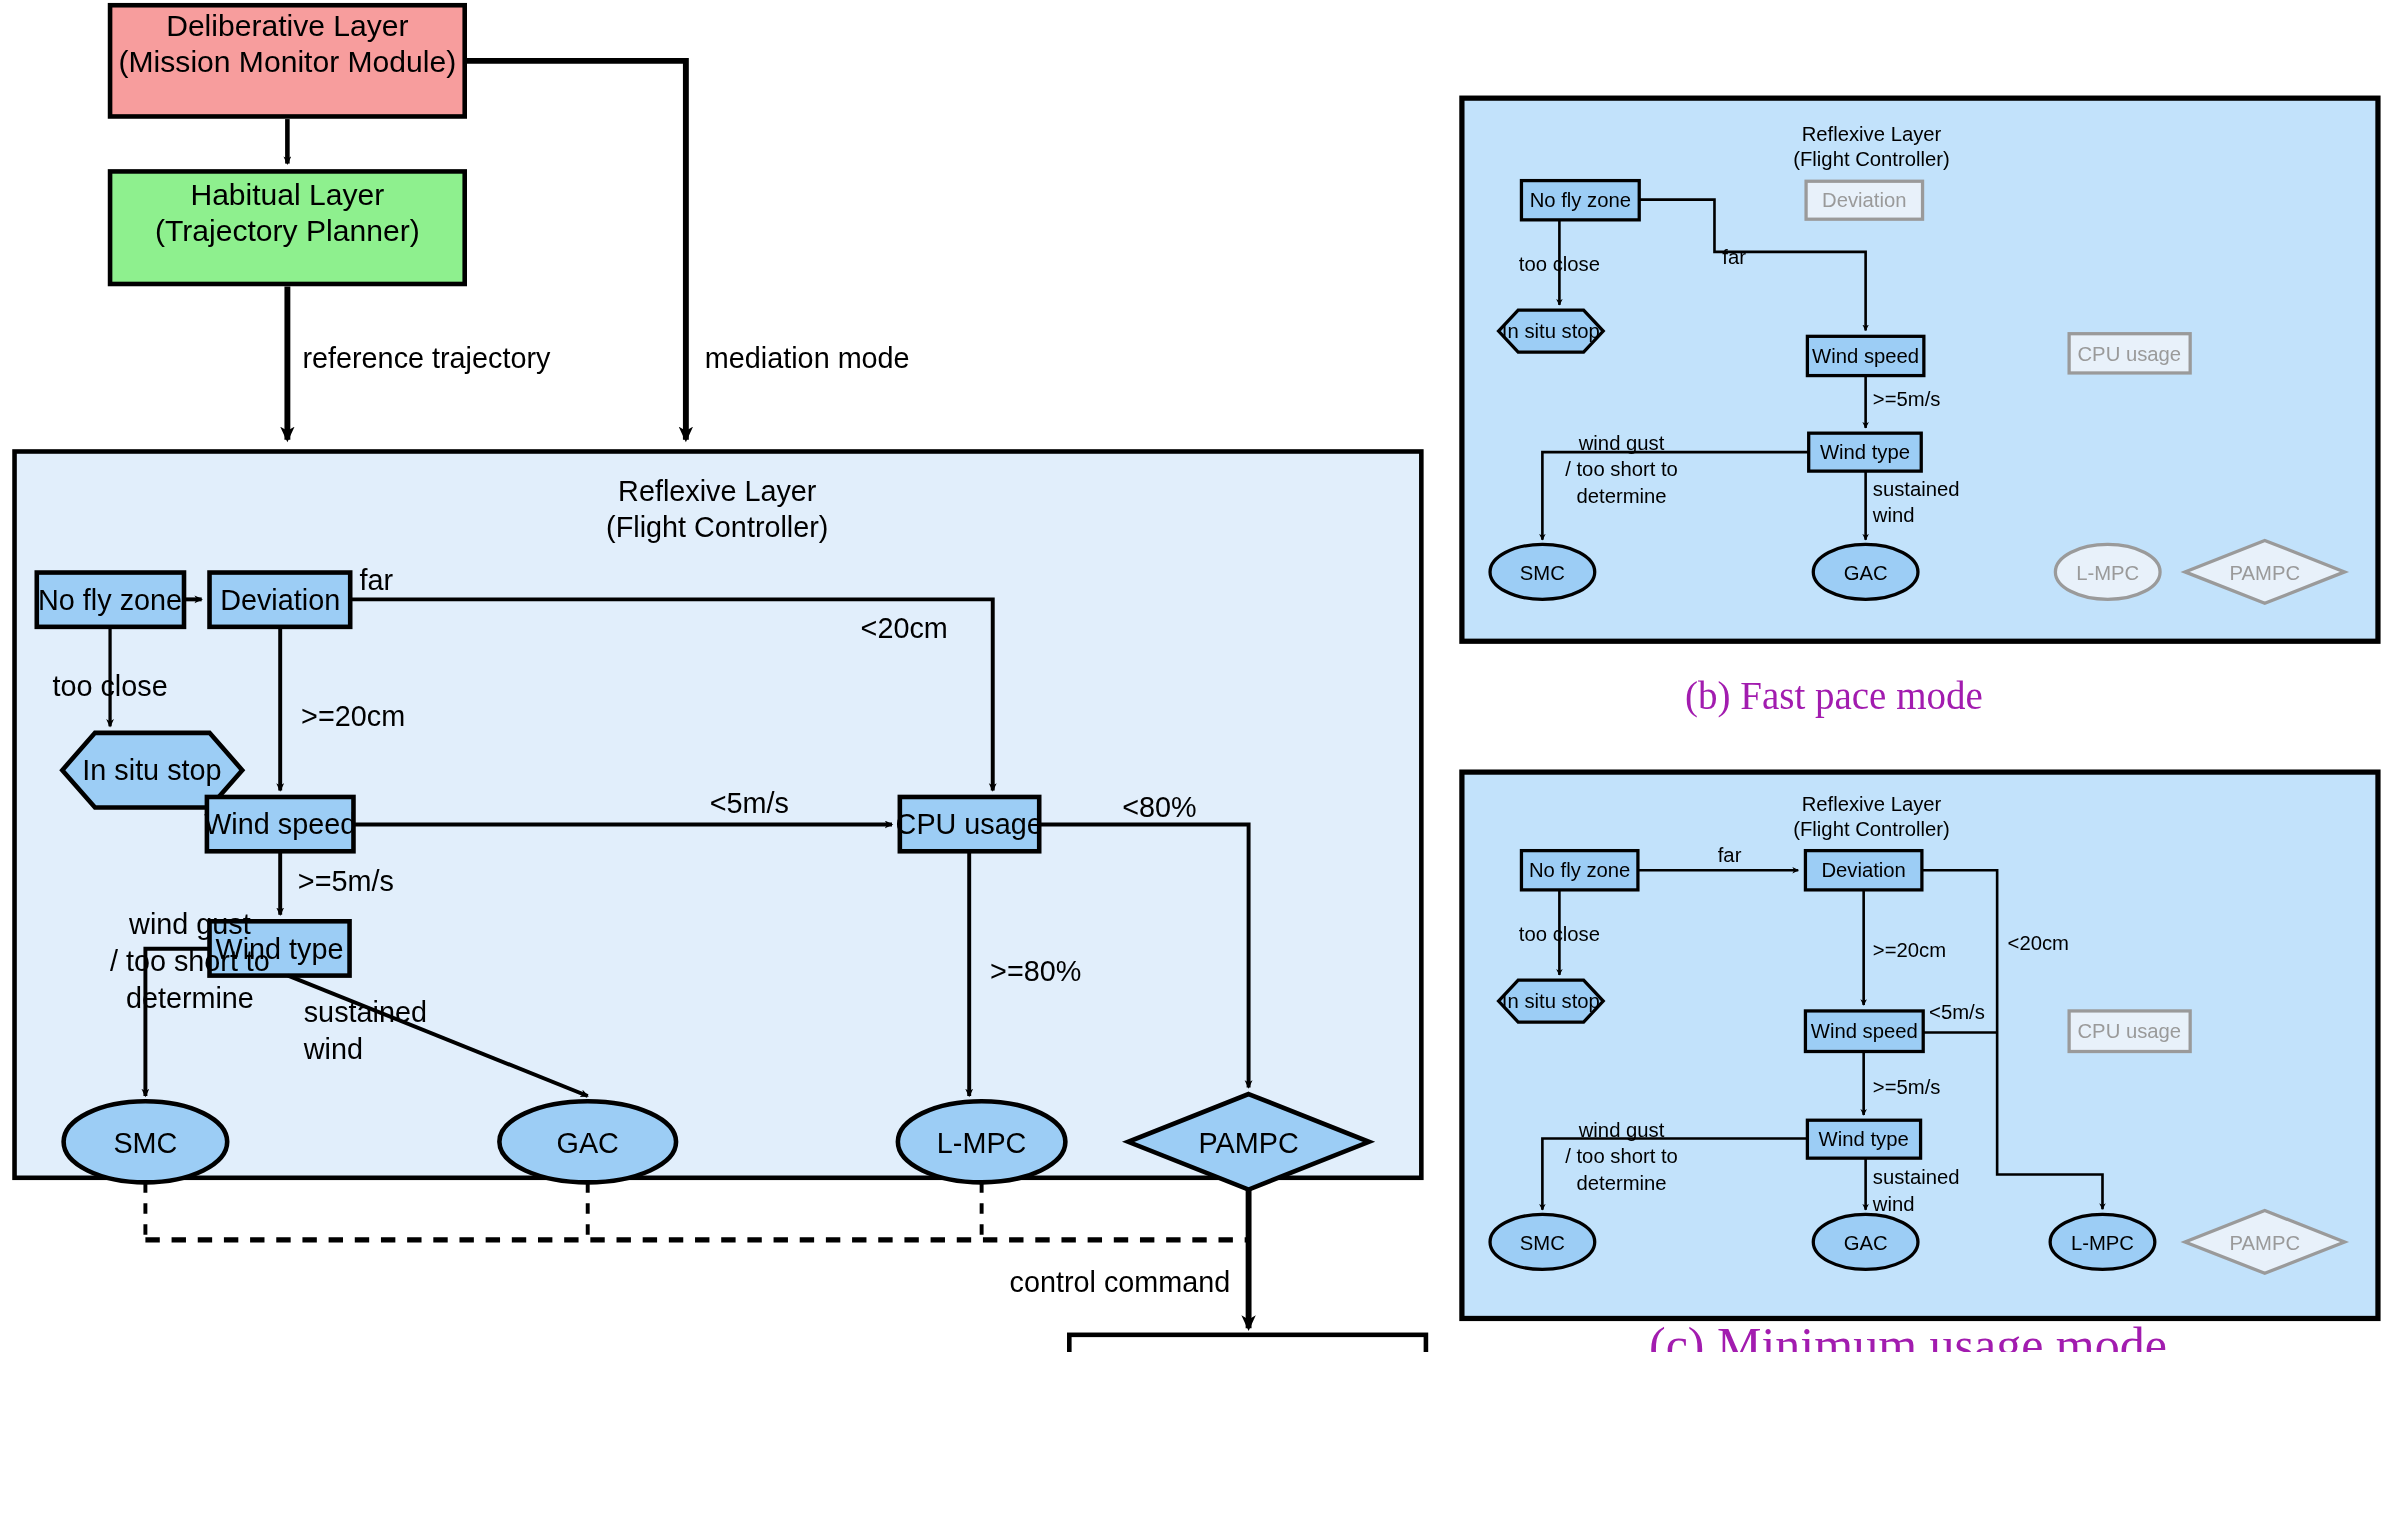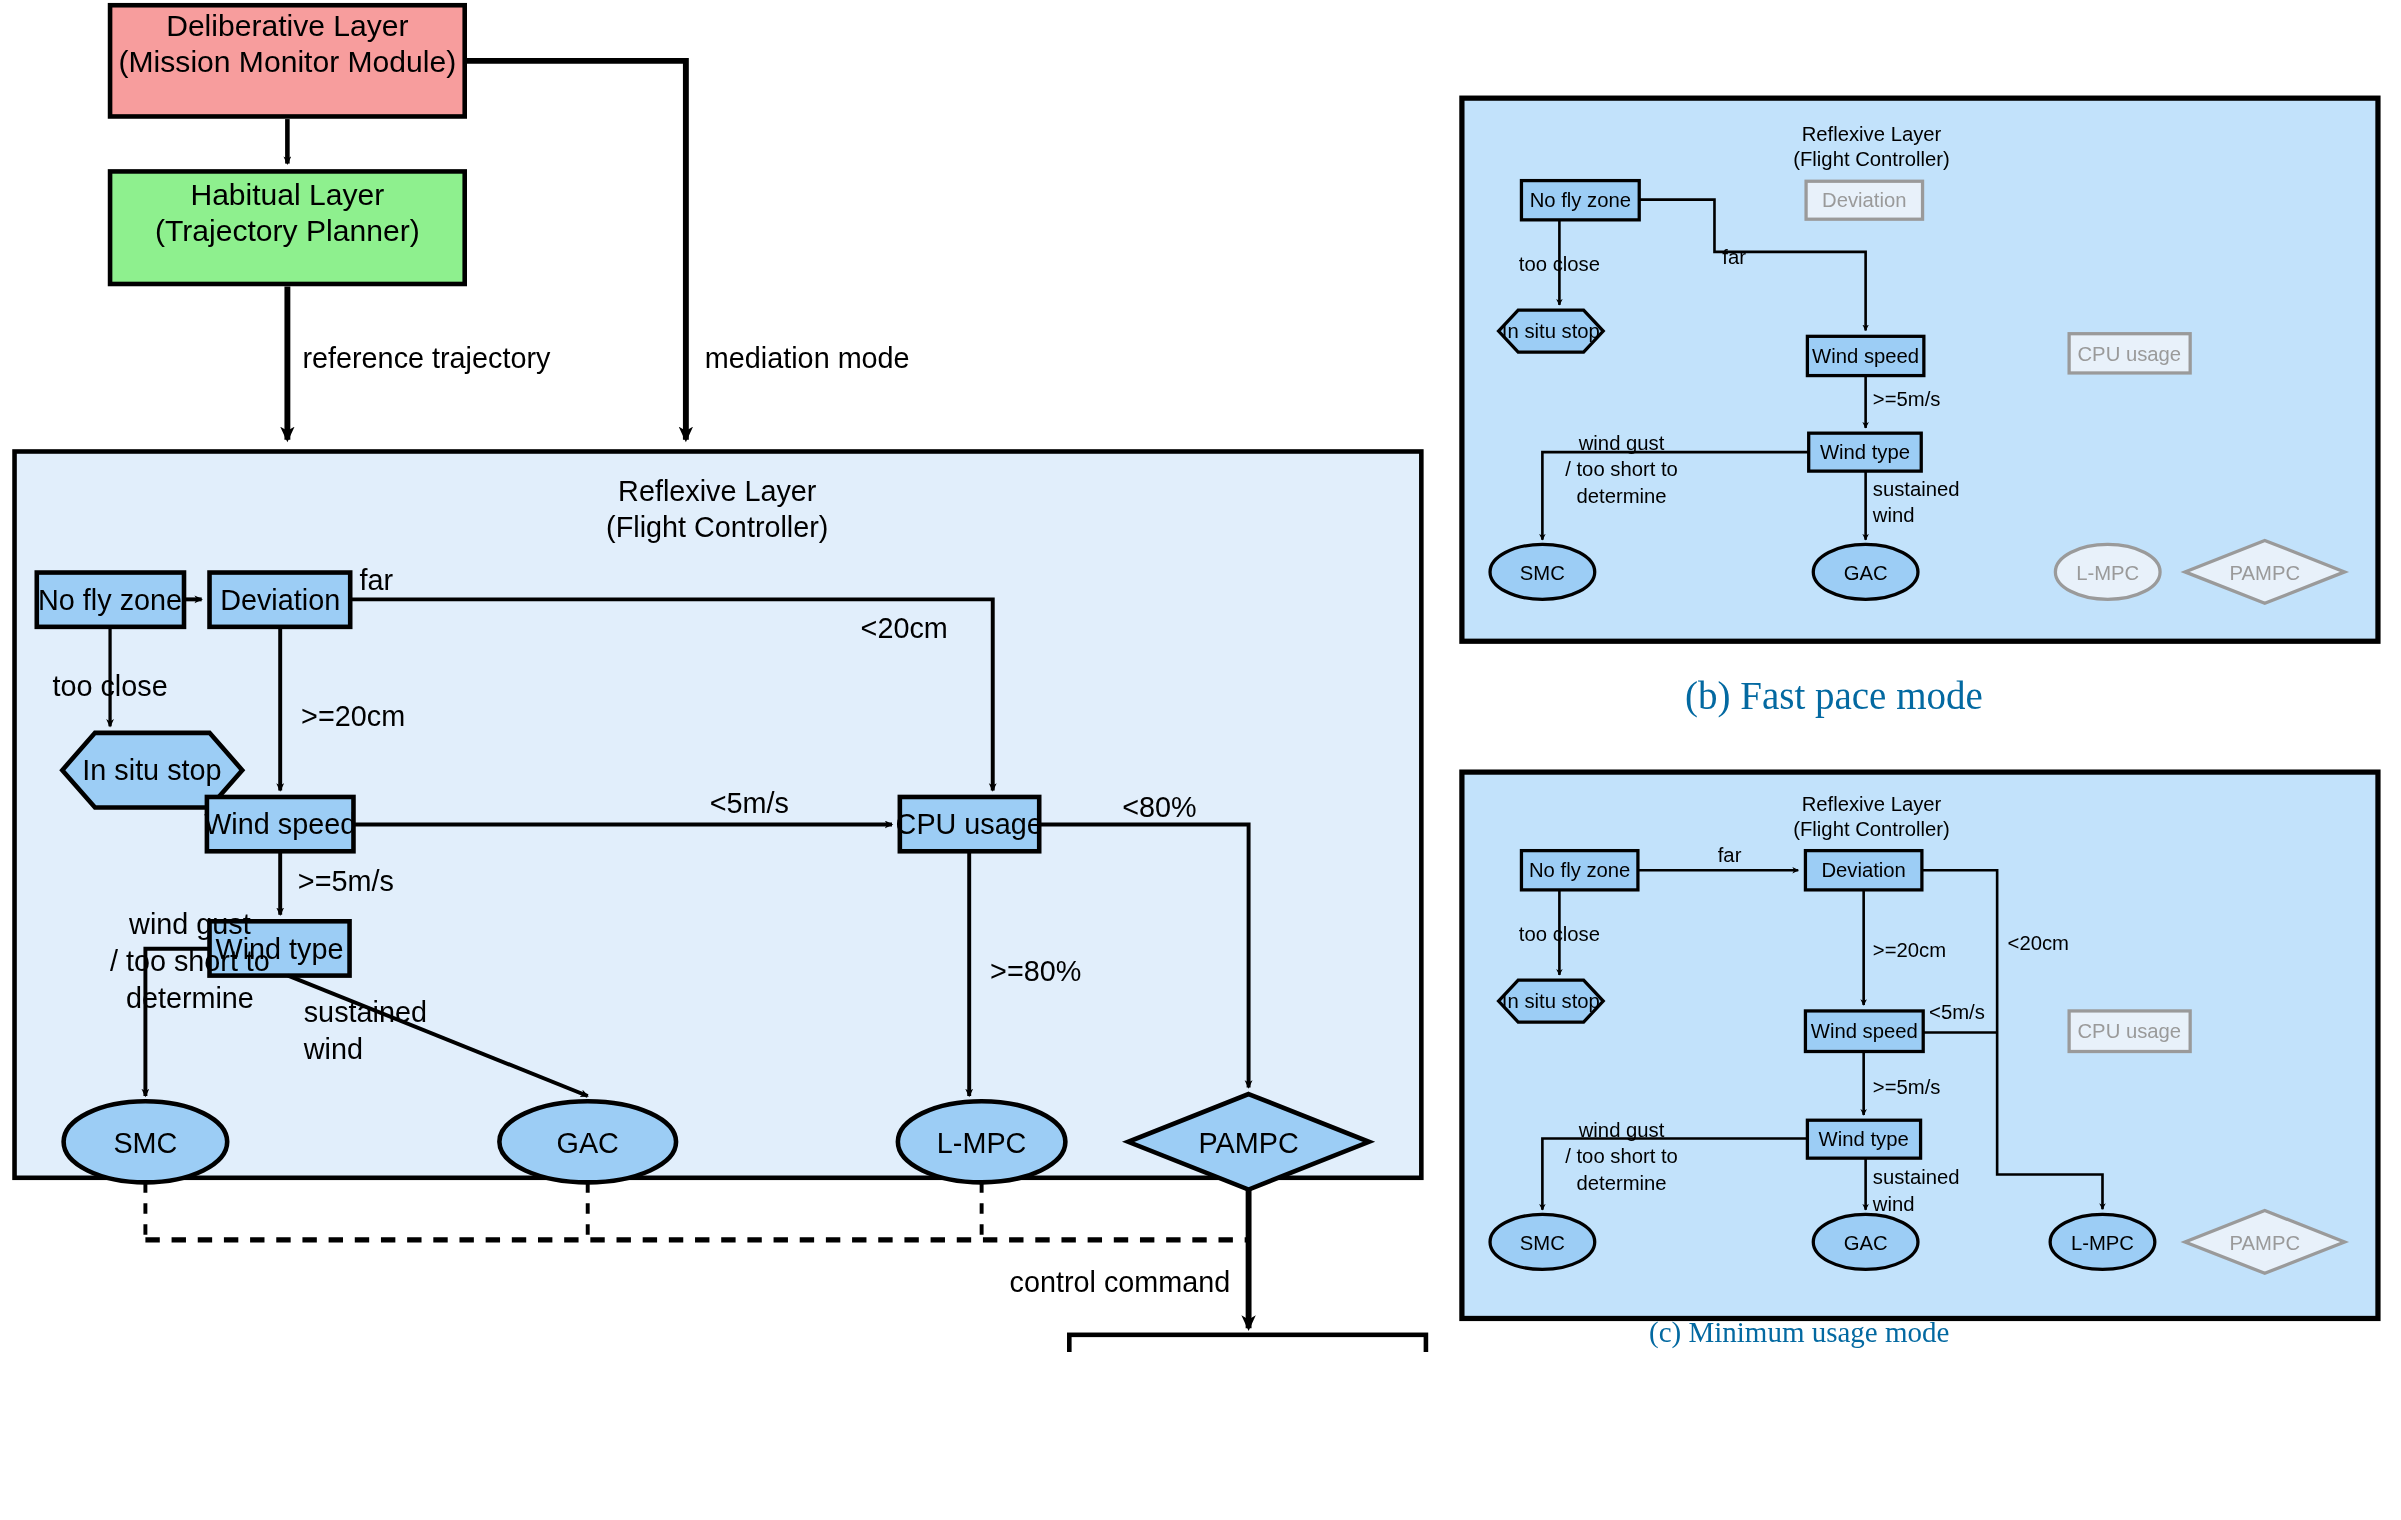--- a/index.html
+++ b/index.html
@@ -1,21 +1,21 @@
 <!DOCTYPE html>
 <html style="font-size:10.5px"><head>
 <meta charset="utf-8">
 <style>
   html,body{margin:0;padding:0;background:#ffffff;}
   body{width:2401px;height:1520px;position:relative;
        font-family:"Liberation Sans","DejaVu Sans",sans-serif;color:#000;}
   .stage{position:absolute;left:0;top:0;width:2401px;height:1352px;overflow:hidden;padding-left:9px;}
   svg.layer{position:absolute;left:0;top:0;width:2401px;height:1520px;}
   .cap{position:absolute;font-family:"Liberation Serif","DejaVu Serif",serif;
-       color:#0369a1;white-space:nowrap;}
+       color:#a21caf;white-space:nowrap;}
 </style>
 </head>
 <body>
 
 <div class="stage">
 
 <svg class="layer" viewBox="0 0 3669 2323" xmlns="http://www.w3.org/2000/svg">
   <defs>
     <marker id="ah" markerWidth="14" markerHeight="14" refX="11" refY="6" orient="auto" markerUnits="userSpaceOnUse">
       <path d="M0,0 L13,6 L0,12 L3.5,6 Z" fill="#000"></path>
@@ -198,16 +198,16 @@
   <text x="2862" y="1672" font-size="31" font-family="Liberation Sans, sans-serif">&gt;=5m/s</text>
   <text x="2478" y="1738" text-anchor="middle" font-size="31" font-family="Liberation Sans, sans-serif">wind gust</text>
   <text x="2478" y="1778" text-anchor="middle" font-size="31" font-family="Liberation Sans, sans-serif">/ too short to</text>
   <text x="2478" y="1818" text-anchor="middle" font-size="31" font-family="Liberation Sans, sans-serif">determine</text>
   <text x="2862" y="1810" font-size="31" font-family="Liberation Sans, sans-serif">sustained</text>
   <text x="2862" y="1850" font-size="31" font-family="Liberation Sans, sans-serif">wind</text>
 </svg>
 
 <div class="cap" style="left:524px;top:1439px;font-size:43px;font-style:italic;">(a) Nominal mode</div>
 <div class="cap" style="left:1685px;top:673px;font-size:39px;">(b) Fast pace mode</div>
-<div class="cap" style="left:1649px;top:1316px;font-size:29px;font-family:Liberation Serif, serif;">(c) Minimum usage mode</div>
+<div class="cap" style="left:1649px;top:1316px;font-size:50px;font-family:Liberation Serif, serif;">(c) Minimum usage mode</div>
 
 </div>
 
 
 </body></html>

